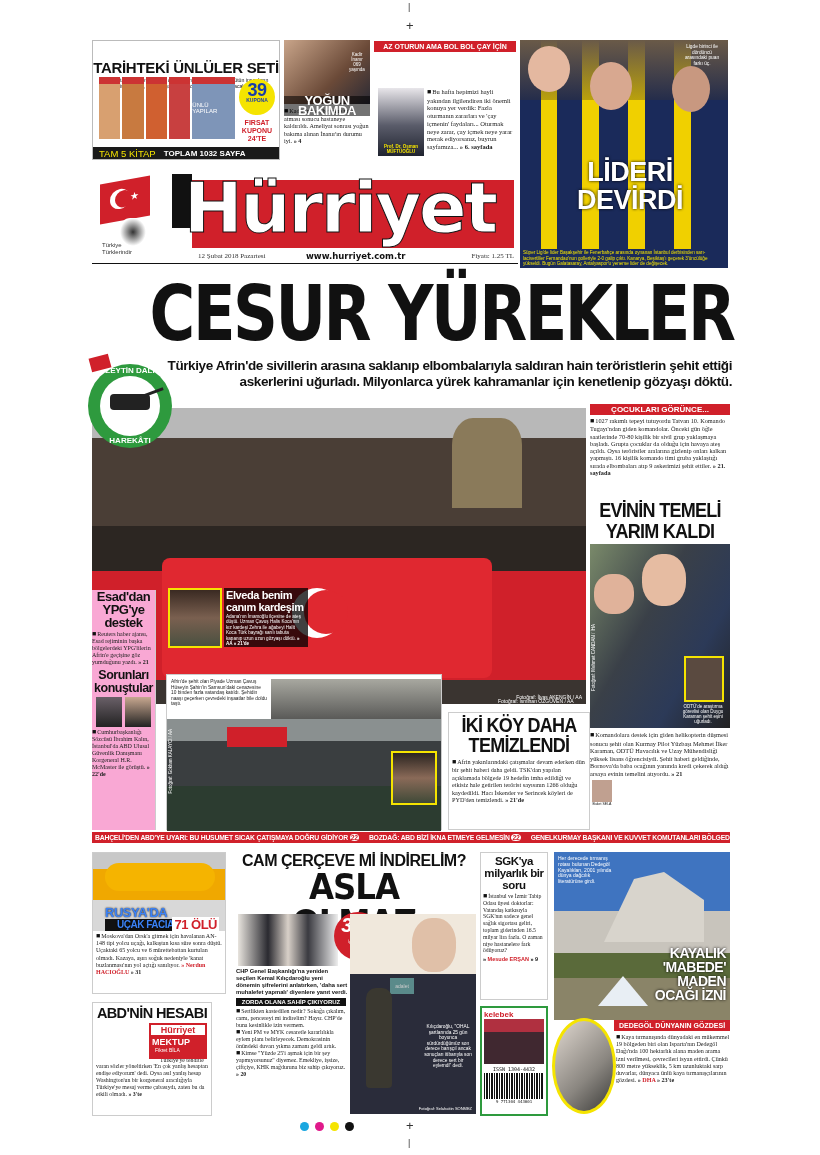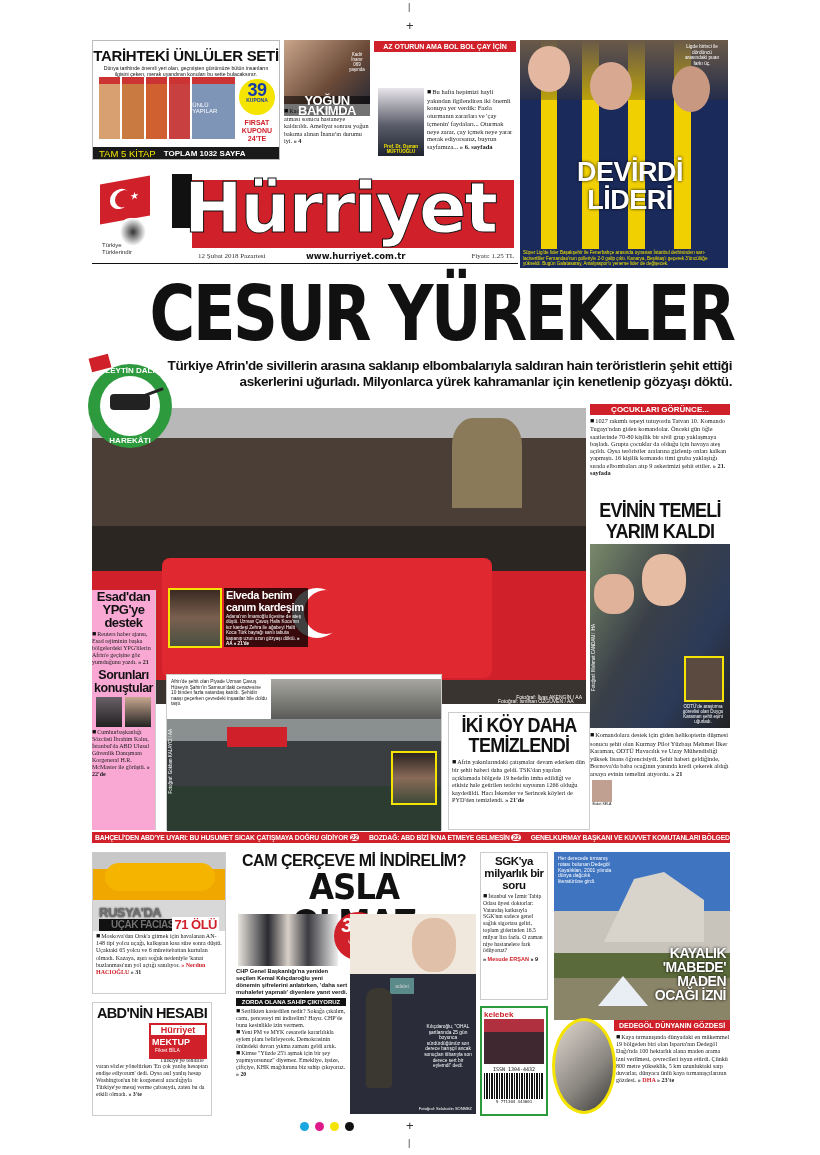--- a/index.html
+++ b/index.html
@@ -16,21 +16,21 @@
 </style>
 </head>
 <body>
 
 <div class="crop" style="left:408px;top:2px">|</div>
 <div class="crop" style="left:406px;top:18px;font-size:13px">+</div>
 <div class="crop" style="left:406px;top:1118px;font-size:13px">+</div>
 <div class="crop" style="left:408px;top:1138px">|</div>
 
 <div class="abs frame" style="left:92px;top:40px;width:188px;height:120px;background:#fff">
-  <div class="cond" style="font-size:15px;text-align:center;margin-top:6px;letter-spacing:-0.3px">TARİHTEKİ ÜNLÜLER SETİ</div>
+  <div class="cond" style="font-size:15px;text-align:center;margin-top:18px;letter-spacing:-0.3px">TARİHTEKİ ÜNLÜLER SETİ</div>
   <div style="font-size:5.2px;text-align:center;padding:1px 6px;line-height:6px">Dünya tarihinde önemli yeri olan, geçmişten günümüze bütün insanların ilgisini çeken, merak uyandıran konuları bu sette bulacaksınız.</div>
   <div style="position:absolute;left:6px;top:36px;width:136px;height:62px;display:flex;gap:2px">
     <div style="flex:1;background:linear-gradient(#c33 0 12%,#d8a070 12% 100%)"></div>
     <div style="flex:1;background:linear-gradient(#c33 0 12%,#c87a40 12% 100%)"></div>
     <div style="flex:1;background:linear-gradient(#c33 0 12%,#d06030 12% 100%)"></div>
     <div style="flex:1;background:linear-gradient(#c33 0 12%,#c84040 12% 100%)"></div>
     <div style="flex:2;background:linear-gradient(#c33 0 12%,#7e95b8 12% 100%);color:#fff;font-size:6px;display:flex;align-items:center;justify-content:center">ÜNLÜ YAPILAR</div>
   </div>
   <div style="position:absolute;right:4px;top:38px;width:36px;height:36px;border-radius:50%;background:#f5e400;text-align:center">
     <div class="cond" style="font-size:18px;color:#1a3ea8;line-height:22px">39</div>
@@ -59,22 +59,22 @@
   <div class="txt bullet" style="position:absolute;left:53px;top:48px;width:88px;font-size:6.5px;line-height:7.7px"><span>Bu hafta hepimizi hayli yakından ilgilendiren iki önemli konuya yer verdik: Fazla oturmanın zararları ve 'çay içmenin' faydaları... Oturmak neye zarar, çay içmek neye yarar merak ediyorsanız, buyrun sayfamıza...</span> <b>» 6. sayfada</b></div>
 </div>
 
 <div class="abs photo" style="left:520px;top:40px;width:208px;height:228px;background:linear-gradient(90deg,#1a2a5a 0 10%,#f0d000 10% 18%,#1a2a5a 18% 30%,#f0d000 30% 38%,#1a2a5a 38% 52%,#f0d000 52% 60%,#1a2a5a 60% 74%,#f0d000 74% 82%,#1a2a5a 82%)">
   <div style="position:absolute;left:0;top:0;width:100%;height:60px;background:linear-gradient(#6a5a48,rgba(60,50,40,.3))"></div>
   <div style="position:absolute;left:8px;top:6px;width:42px;height:46px;border-radius:50%;background:#e4b8a0"></div>
   <div style="position:absolute;left:70px;top:22px;width:42px;height:48px;border-radius:50%;background:#d8a890"></div>
   <div style="position:absolute;left:152px;top:26px;width:38px;height:46px;border-radius:50%;background:#c89880"></div>
   <div style="position:absolute;right:6px;top:4px;width:40px;font-size:4.8px;color:#fff;text-align:center;line-height:5.5px">Ligde birinci ile dördüncü arasındaki puan farkı üç.</div>
   <div class="cond" style="position:absolute;left:40px;top:118px;width:140px;text-align:center;color:#fff;font-size:27px;line-height:28px;text-shadow:0 0 3px #000">
-    <div>DEVİRDİ</div>
-      <div>LİDERİ</div>
+    <div>LİDERİ</div>
+      <div>DEVİRDİ</div>
   </div>
   <div style="position:absolute;left:0;bottom:0;width:100%;background:#1a2a5a;color:#f5e400;font-size:4.6px;line-height:5.6px;padding:1px 3px">Süper Lig'de lider Başakşehir ile Fenerbahçe arasında oynanan İstanbul derbisinden sarı-lacivertliler Fernandao'nun golleriyle 2-0 galip çıktı. Kanarya, Beşiktaş'ı geçerek 3'üncülüğe yükseldi. Bugün Galatasaray, Antalyaspor'u yenerse lider de değişecek.</div>
 </div>
 
 <div class="abs" style="left:92px;top:172px;width:426px;height:92px">
   <div style="position:absolute;left:4px;top:4px;width:72px;height:84px">
     <div style="position:absolute;left:4px;top:4px;width:50px;height:40px;background:#d0202a;transform:skewY(-10deg)">
       <div style="position:absolute;left:10px;top:8px;width:20px;height:20px;border-radius:50%;background:#fff"></div>
       <div style="position:absolute;left:15px;top:10px;width:17px;height:17px;border-radius:50%;background:#d0202a"></div>
       <div style="position:absolute;left:30px;top:12px;color:#fff;font-size:10px">★</div>
@@ -176,21 +176,21 @@
 <div class="abs" style="left:92px;top:832px;width:638px;height:11px;background:#d0202a;display:flex;align-items:center;gap:10px;padding-left:3px;white-space:nowrap;overflow:hidden">
   <span style="color:#fff;font-weight:bold;font-size:6.8px;letter-spacing:-0.2px"><span>BAHÇELİ'DEN ABD'YE UYARI: BU HUSUMET SICAK ÇATIŞMAYA DOĞRU GİDİYOR</span> <span style="background:#fff;color:#d0202a;border-radius:50%;padding:0 1px">22</span></span>
   <span style="color:#fff;font-weight:bold;font-size:6.8px;letter-spacing:-0.2px"><span>BOZDAĞ: ABD BİZİ İKNA ETMEYE GELMESİN</span> <span style="background:#fff;color:#d0202a;border-radius:50%;padding:0 1px">22</span></span>
   <span style="color:#fff;font-weight:bold;font-size:6.8px;letter-spacing:-0.2px"><span>GENELKURMAY BAŞKANI VE KUVVET KOMUTANLARI BÖLGEDE</span> </span>
 </div>
 
 <div class="abs" style="left:92px;top:852px;width:134px;height:142px;border:1px solid #ccc">
   <div class="photo" style="height:78px;background:linear-gradient(#c8c8c8 0 20%,#f0a800 20% 60%,#d8d8d8 60%)">
     <div style="position:absolute;left:12px;top:10px;width:110px;height:28px;background:#f5b400;border-radius:14px"></div>
   </div>
-  <div class="cond" style="position:absolute;left:6px;top:54px;color:#737373;font-size:13px;line-height:12px;text-shadow:0 0 2px #000">
+  <div class="cond" style="position:absolute;left:12px;top:54px;color:#3b82f6;font-size:13px;line-height:12px;text-shadow:0 0 2px #000">
     <div>RUSYA'DA</div>
       <div style="font-size:10px;background:#111;padding:0 12px">UÇAK FACIASI</div>
   </div>
   <div class="cond" style="position:absolute;right:6px;top:64px;color:#d0202a;font-size:13px;background:#fff;padding:0 2px">71 ÖLÜ</div>
   <div class="txt bullet" style="font-size:6px;line-height:7.2px;padding:2px 3px"><span>Moskova'dan Orsk'a gitmek için havalanan AN-148 tipi yolcu uçağı, kalkıştan kısa süre sonra düştü. Uçaktaki 65 yolcu ve 6 mürettebattan kurtulan olmadı. Kazaya, aşırı soğuk nedeniyle 'kanat buzlanması'nın yol açtığı sanılıyor.</span> <b style="color:#d0202a">» <span>Nerdun HACIOĞLU</span></b> <b>» 31</b></div>
 </div>
 
 <div class="abs" style="left:92px;top:1002px;width:120px;height:114px;border:1px solid #ccc;padding:2px 3px">
   <div class="cond" style="font-size:14.5px;line-height:16px;text-align:center;letter-spacing:-0.6px">ABD'NİN HESABI</div>
   <div style="position:absolute;right:4px;top:20px;width:58px;height:36px;background:#d0202a">

